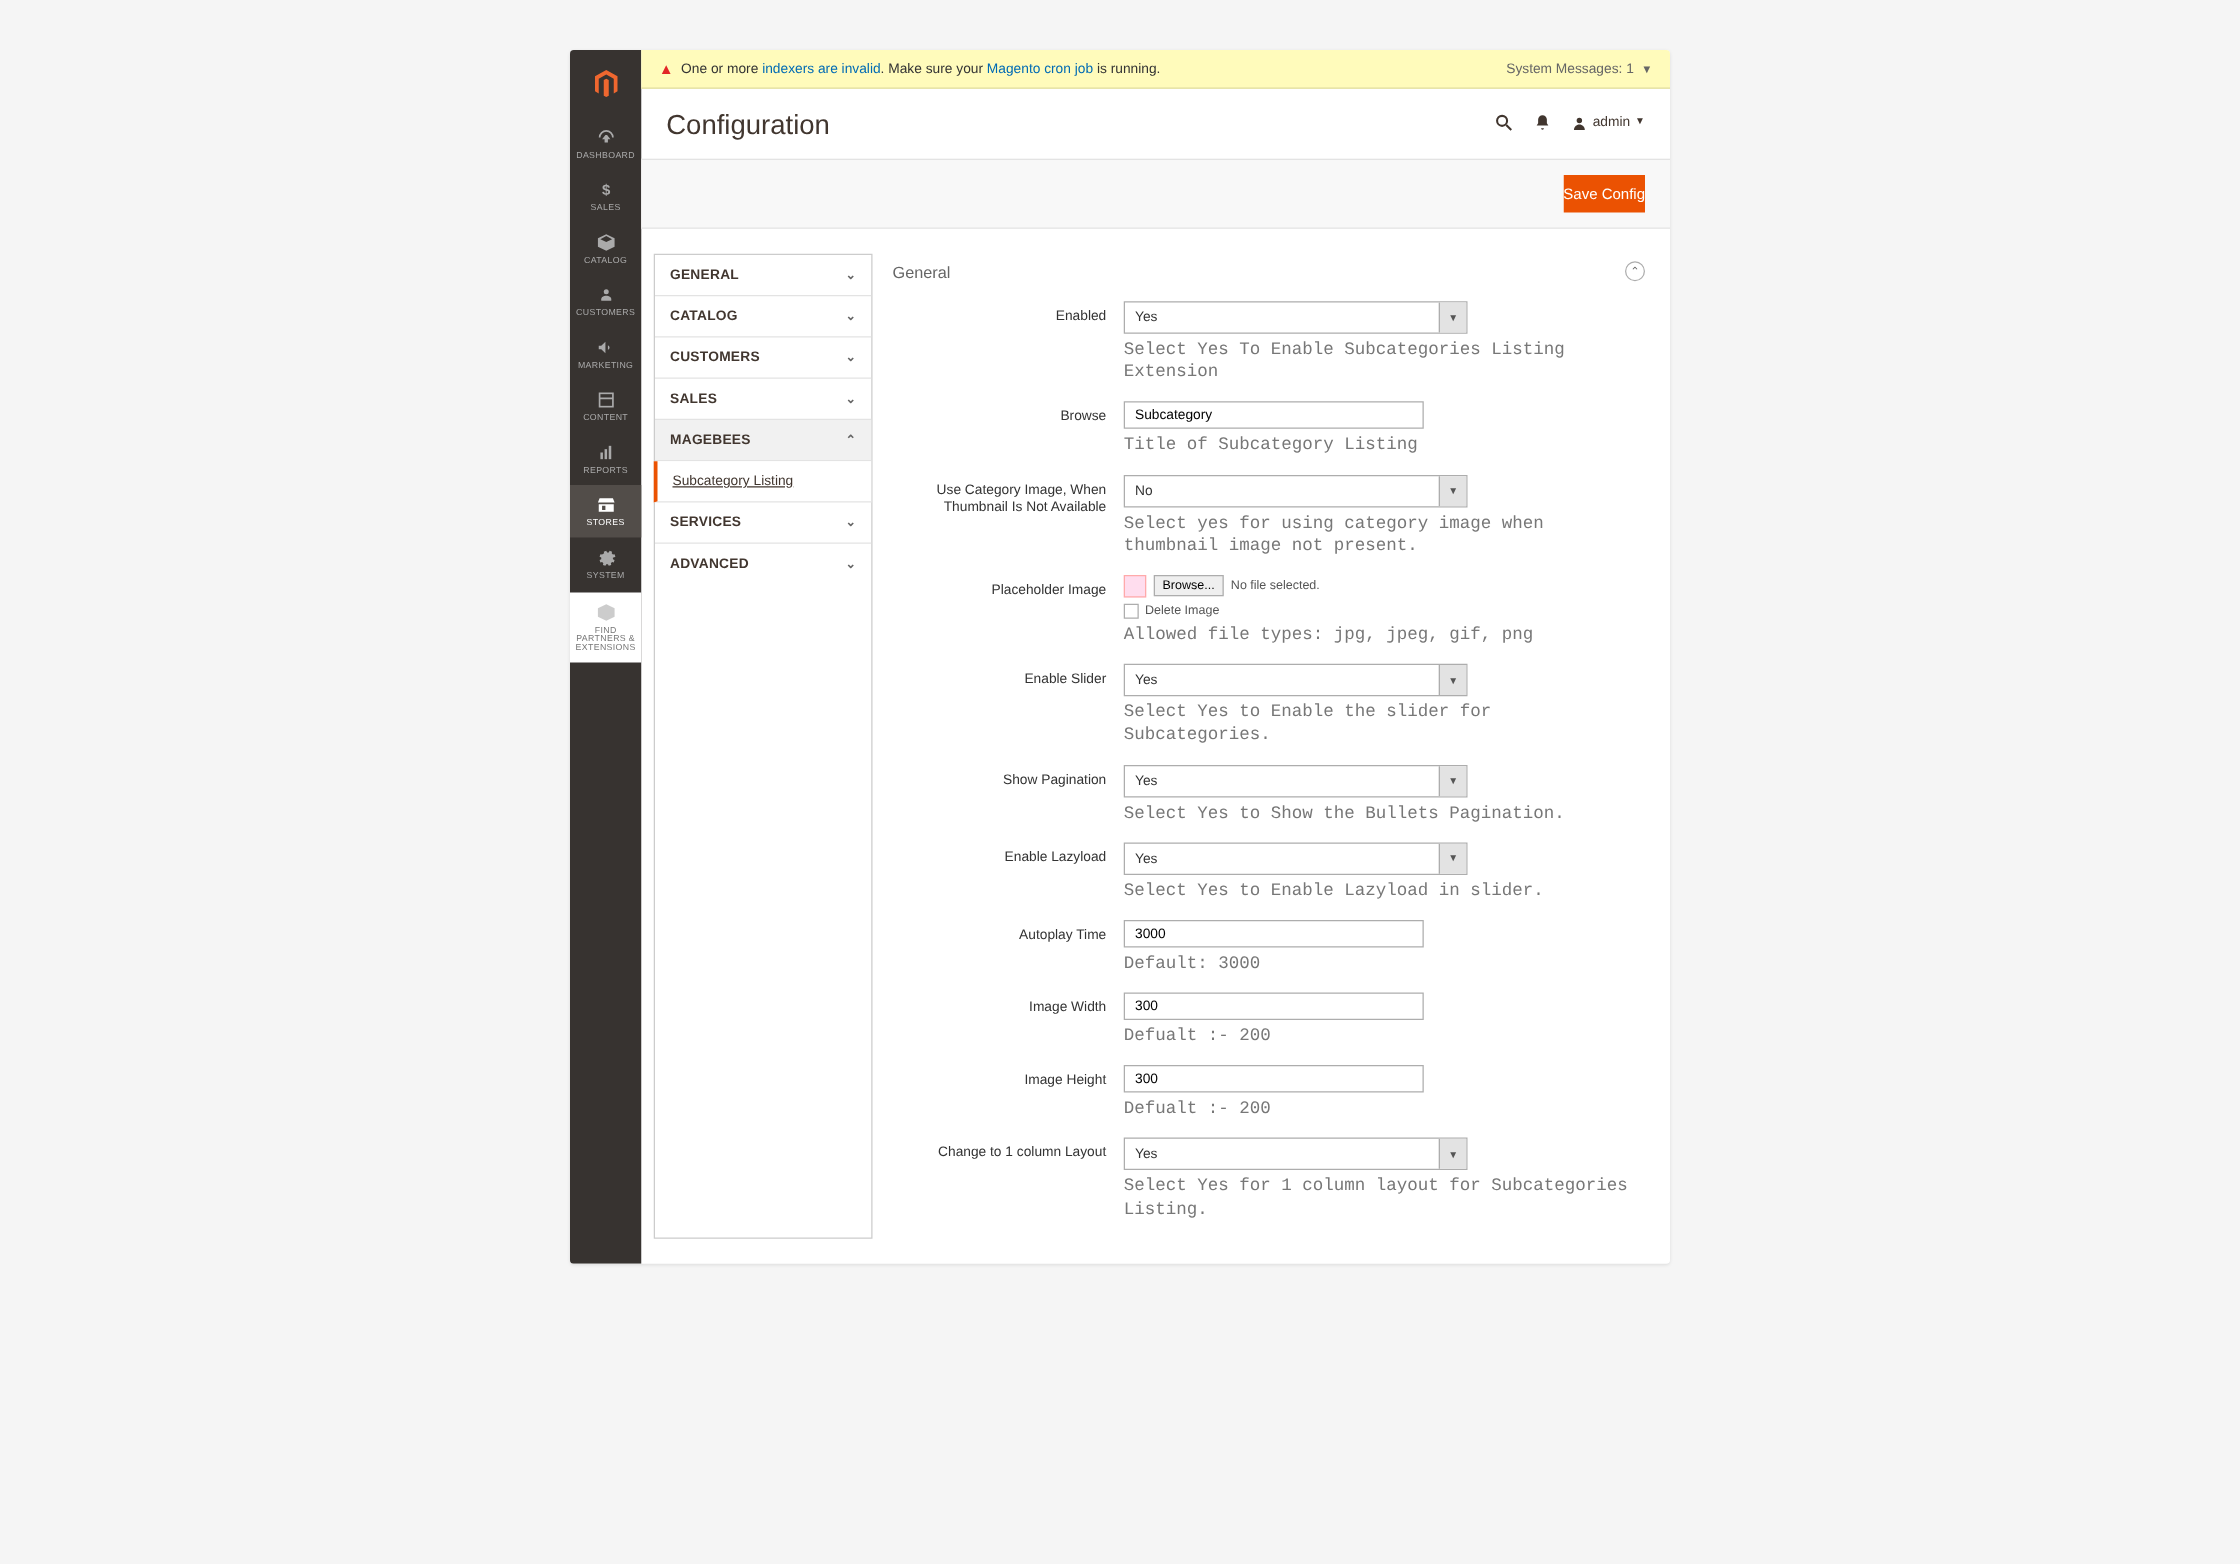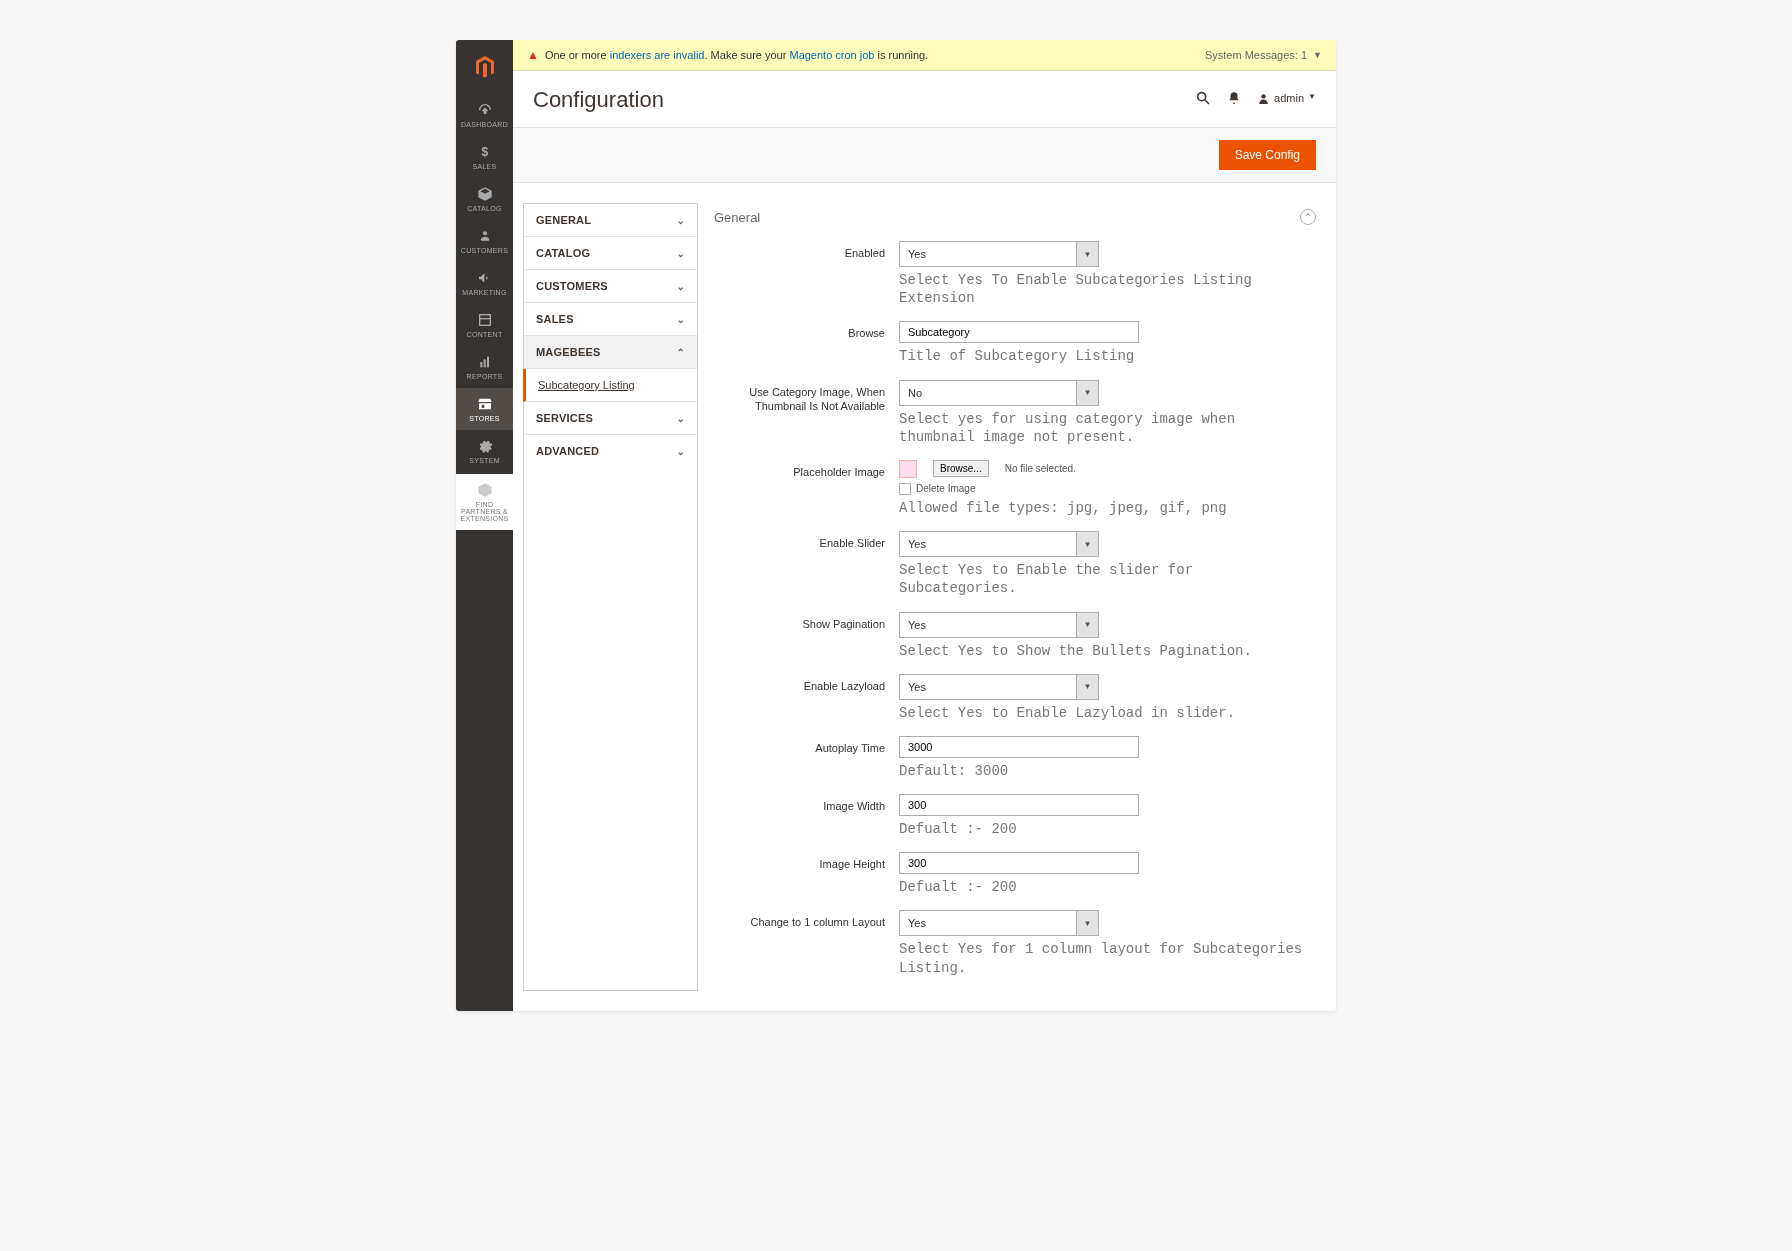--- a/index.html
+++ b/index.html
@@ -31,44 +31,44 @@
 
 .header { padding: 16px 20px 14px; display: flex; align-items: center; }
 .header h1 { font-size: 22px; font-weight: 400; color: #41362f; flex: 1; }
 .header .hicon { margin-left: 16px; cursor: pointer; color: #41362f; font-size: 16px; }
 .header .admin-btn { display: flex; align-items: flex-start; margin-left: 16px; cursor: pointer; color: #41362f; font-size: 11px; }
 .header .admin-btn .uicon { margin-right: 4px; font-size: 13px; }
 .header .admin-btn .dd { margin-left: 4px; font-size: 8px; }
 
 
 .actionbar { background: #f8f8f8; border-top: 1px solid #e3e3e3; border-bottom: 1px solid #e3e3e3; padding: 12px 20px; display: flex; justify-content: flex-end; }
-.save-btn { background: #eb5202; color: #fff; border: none; padding: 8px 16px; font-size: 12px; cursor: pointer; }
+.save-btn { background: #eb5202; color: #fff; border: none; padding: 8px 0; font-size: 12px; cursor: pointer; }
 
 
 .content { display: flex; padding: 20px 0 20px 10px; gap: 10px; }
 .config-nav { width: 175px; border: 1px solid #ccc; background: #fff; flex-shrink: 0; }
 .config-nav-item { padding: 10px 12px; border-bottom: 1px solid #e3e3e3; display: flex; justify-content: space-between; align-items: center; cursor: pointer; font-size: 11px; color: #41362f; font-weight: 600; letter-spacing: 0.2px; }
 .config-nav-item:last-child { border-bottom: none; text-align: center; }
 .config-nav-item.expanded { background: #f1f1f1; }
 .config-nav-item .arr { font-size: 10px; color: #666; }
 .config-nav-sub { padding: 10px 12px 10px 12px; border-bottom: 1px solid #e3e3e3; font-size: 11px; color: #41362f; border-left: 3px solid #eb5202; margin-left: -1px; background: #fff; text-decoration: underline; }
 
 .config-panel { flex: 1; padding: 0 20px 0 6px; }
 .section-head { display: flex; justify-content: space-between; align-items: center; padding: 6px 0 16px; cursor: pointer; }
 .section-head h2 { font-size: 13px; font-weight: 400; color: #666; }
 .section-head .collapse-icon { width: 16px; height: 16px; border: 1px solid #adadad; border-radius: 50%; display: flex; align-items: center; justify-content: center; font-size: 9px; color: #666; }
 
 .field-row { display: flex; margin-bottom: 14px; }
 .field-label { width: 185px; text-align: right; padding-right: 14px; padding-top: 5px; font-size: 11px; color: #333; flex-shrink: 0; line-height: 1.3; }
 .field-control { flex: 1; }
-.sel { width: 200px; height: 26px; border: 1px solid #adadad; background: #fff; position: relative; display: flex; align-items: center; padding: 0 8px; font-size: 11px; cursor: pointer; }
+.sel { width: 275px; height: 26px; border: 1px solid #adadad; background: #fff; position: relative; display: flex; align-items: center; padding: 0 8px; font-size: 11px; cursor: pointer; }
 .sel .sel-arrow { position: absolute; right: 0; top: 0; width: 22px; height: 24px; border-left: 1px solid #adadad; background: #e3e3e3; display: flex; align-items: center; justify-content: center; font-size: 8px; color: #555; }
 .txt { width: 240px; height: 22px; border: 1px solid #adadad; padding: 0 8px; font-size: 11px; }
 .hint { font-size: 14px; color: #777; margin-top: 4px; line-height: 1.3; font-family: Liberation Mono, monospace; }
-.file-row { display: flex; align-items: center; gap: 16px; }
+.file-row { display: flex; align-items: center; gap: 6px; }
 .thumb { width: 18px; height: 18px; background: #fde; border: 1px solid #faa; display: inline-block; }
 .browse-btn { font-size: 10px; padding: 2px 6px; border: 1px solid #adadad; background: #efefef; cursor: pointer; }
 .file-txt { font-size: 10px; color: #555; }
 .chk-row { display: flex; align-items: center; gap: 5px; margin-top: 5px; font-size: 10px; color: #555; }
 .chk { width: 12px; height: 12px; border: 1px solid #adadad; }
 </style>
 </head>
 <body>
 
 <div class="outer">

